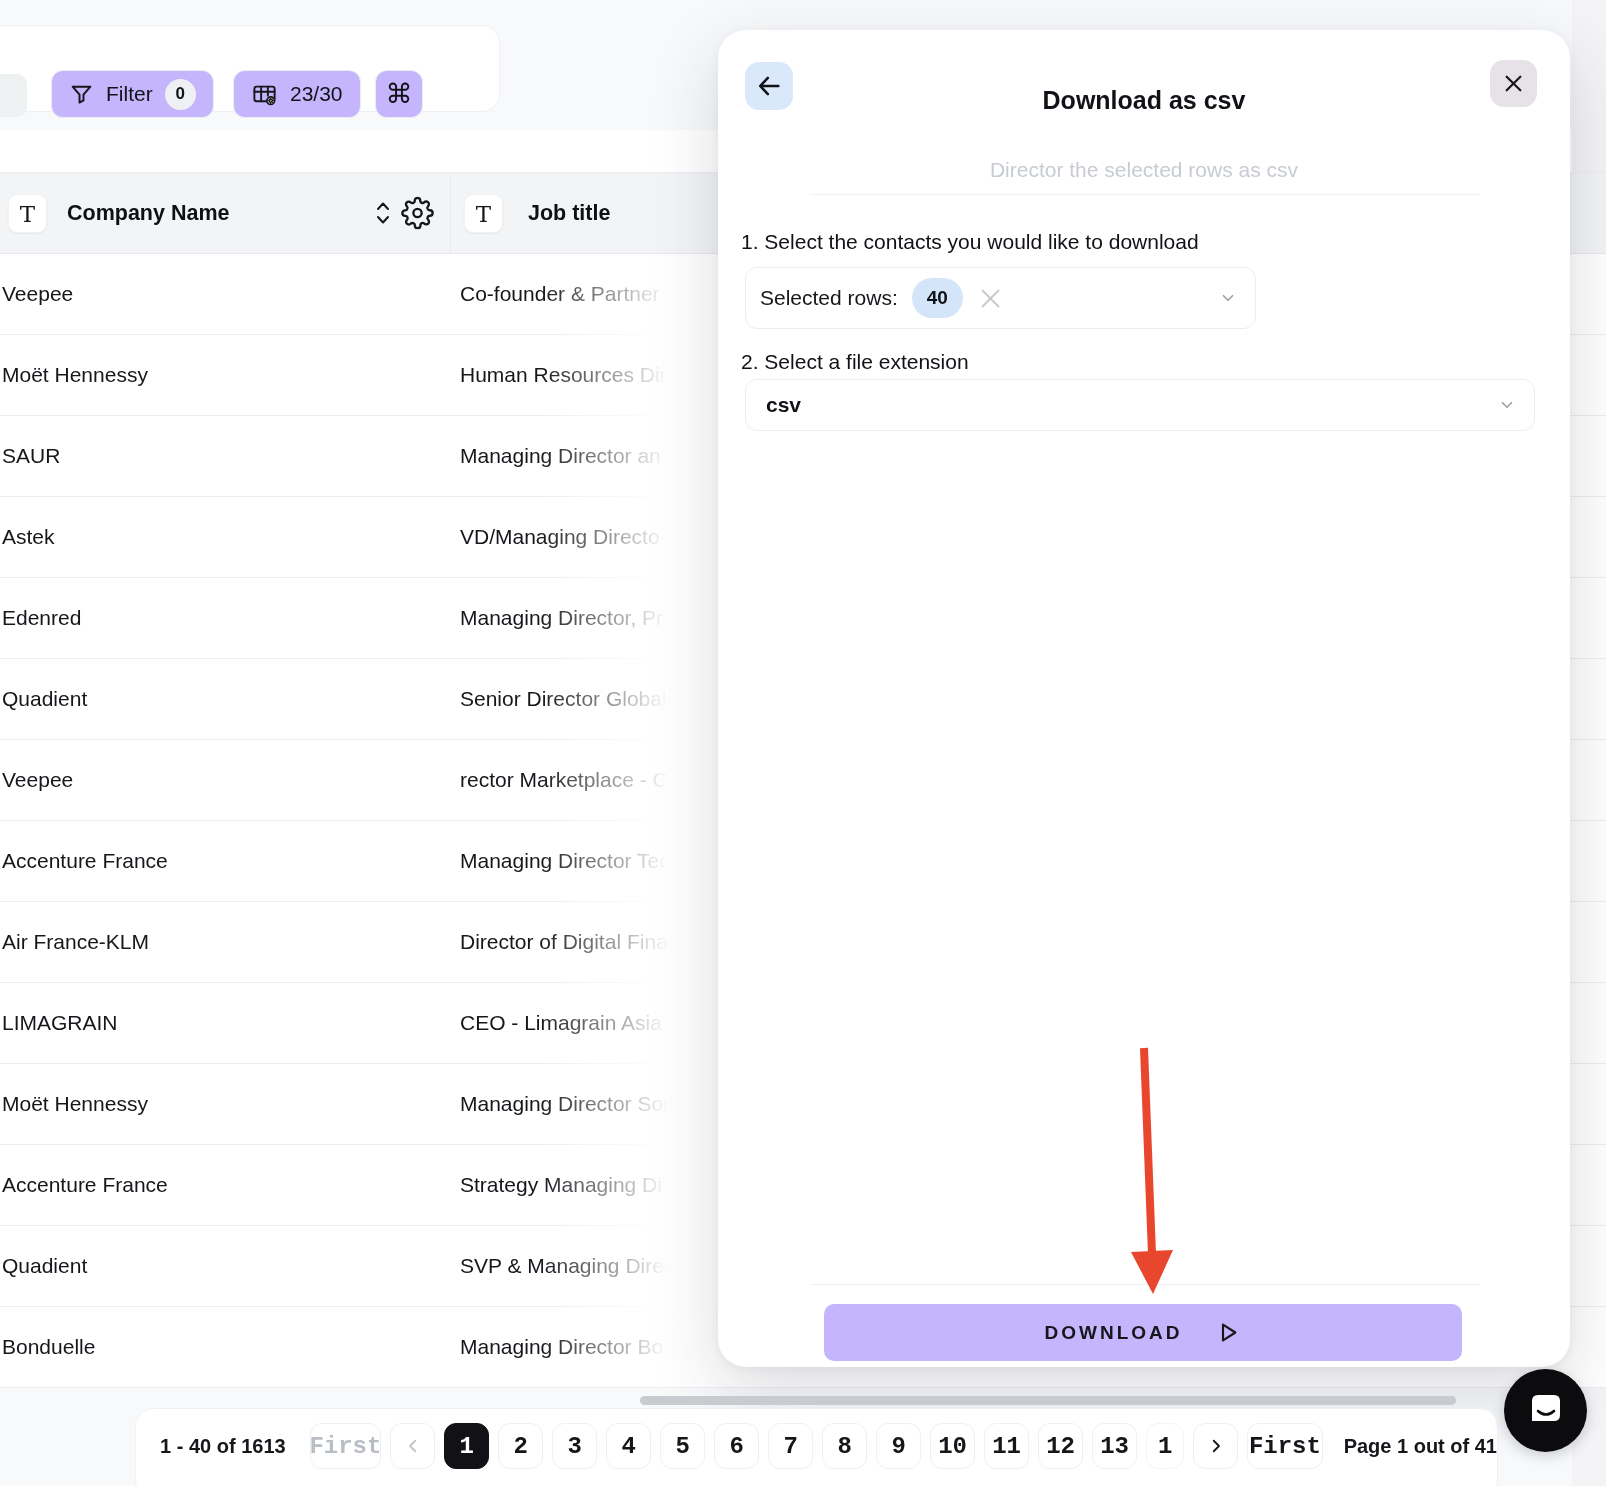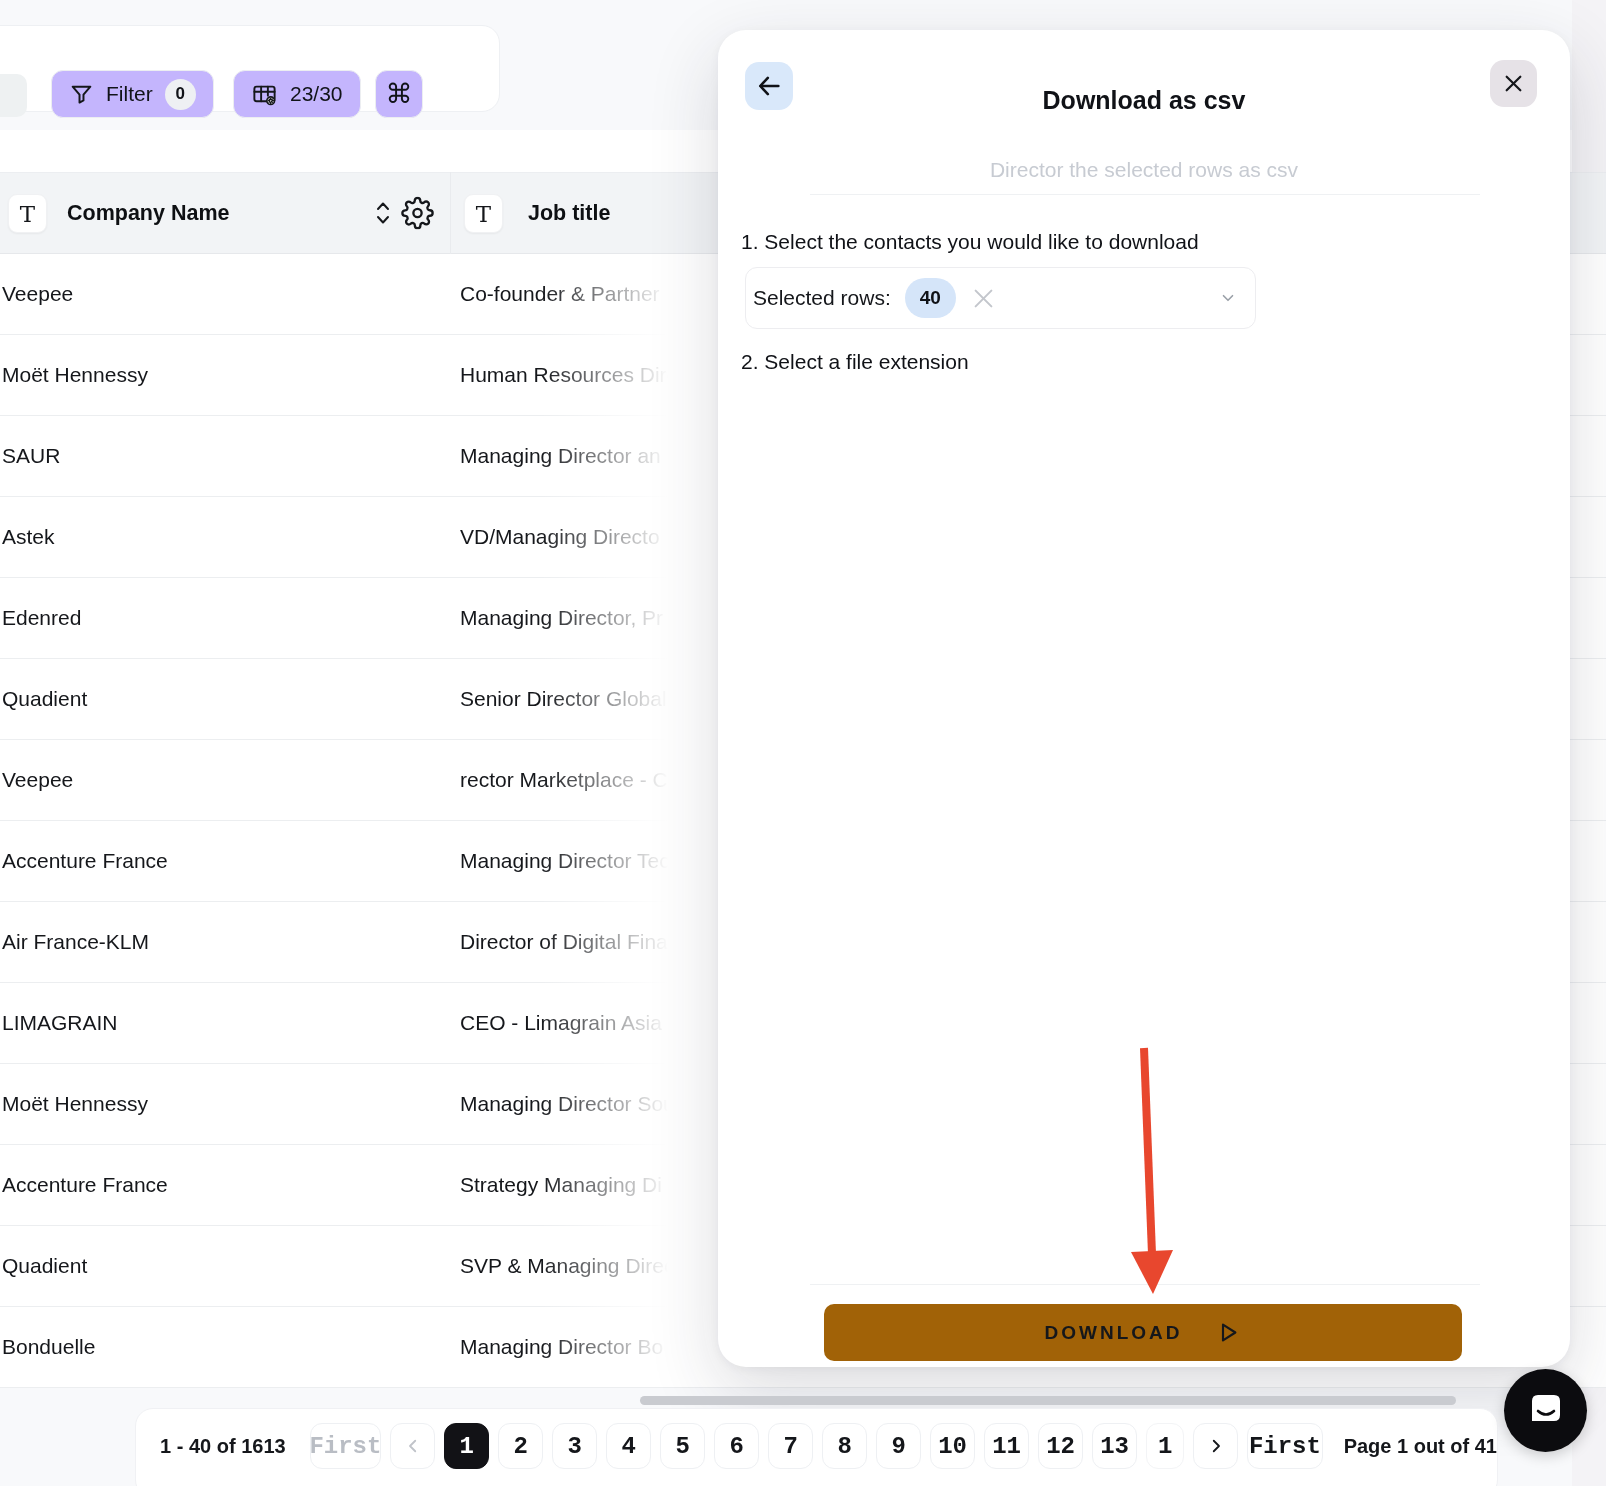--- a/index.html
+++ b/index.html
@@ -52,28 +52,28 @@
     border:none; border-radius:14px; display:flex; align-items:center; justify-content:center; cursor:pointer; }
   .modal-title { position:absolute; left:0; top:56px; width:100%; text-align:center;
     font-size:25px; font-weight:700; color:#101217; }
   .modal-sub { position:absolute; left:0; top:128px; width:100%; text-align:center;
     font-size:21px; color:#c7cbd2; }
   .m-div1 { position:absolute; left:92px; right:90px; top:164px; height:1px; background:#eff1f3; }
   .step-label { position:absolute; left:23px; font-size:21px; font-weight:400; color:#101217; }
   .step1 { top:200px; } .step2 { top:320px; }
   .sel-box { position:absolute; left:27px; border:1px solid #ededf0; border-radius:12px; background:#fff;
     display:flex; align-items:center; }
-  .sel-rows { top:237px; width:511px; height:62px; padding:0 7px; gap:14px; }
+  .sel-rows { top:237px; width:511px; height:62px; padding:0 14px; gap:14px; }
   .sel-rows-label { font-size:21px; color:#15171b; }
   .count-pill { background:#d5e5f9; border-radius:999px; padding:9px 15px; font-size:19px; font-weight:700; color:#101217; }
   .sel-chevron { position:absolute; right:18px; top:50%; transform:translateY(-50%); display:flex; }
   .sel-ext { top:349px; width:790px; height:52px; padding:0 20px; }
   .sel-ext-value { font-size:21px; font-weight:700; color:#101217; }
   .m-div2 { position:absolute; left:92px; right:90px; top:1254px; height:1px; background:#eff1f3; }
-  .dl-btn { position:absolute; left:106px; top:1274px; width:638px; height:57px; background:#a16207;
+  .dl-btn { position:absolute; left:106px; top:1274px; width:638px; height:57px; background:#c4b5fd;
     border:none; border-radius:10px; display:flex; align-items:center; justify-content:center; gap:32px;
     cursor:pointer; }
   .dl-label { font-size:19px; font-weight:700; letter-spacing:3px; color:#15171b; }
 
   .red-arrow { position:absolute; left:1100px; top:1042px; pointer-events:none; }
 
   
   .hscroll-thumb { position:absolute; left:640px; top:1396px; width:816px; height:9px;
     background:#c9cbd0; border-radius:6px; }
 
@@ -244,20 +244,28 @@
           </svg>
       </span>
       <span class="sel-chevron">
         <svg width="18" height="18" viewBox="0 0 24 24" fill="none" stroke="#9aa0a8" stroke-width="2.2" stroke-linecap="round" stroke-linejoin="round">
             <polyline points="6,9 12,15 18,9"></polyline>
           </svg>
       </span>
     </div>
 
     <div class="step-label step2">2. Select a file extension</div>
+    <div class="sel-box sel-ext">
+      <span class="sel-ext-value">csv</span>
+      <span class="sel-chevron">
+        <svg width="18" height="18" viewBox="0 0 24 24" fill="none" stroke="#9aa0a8" stroke-width="2.2" stroke-linecap="round" stroke-linejoin="round">
+            <polyline points="6,9 12,15 18,9"></polyline>
+          </svg>
+      </span>
+    </div>
 
     <div class="m-div2"></div>
     <button class="dl-btn">
       <span class="dl-label">DOWNLOAD</span>
       <span style="display:flex;">
         <svg width="27" height="27" viewBox="0 0 24 24" fill="none" stroke="#15171b" stroke-width="1.9" stroke-linejoin="round">
             <polygon points="8,5 19,12 8,19"></polygon>
           </svg>
       </span>
     </button>

